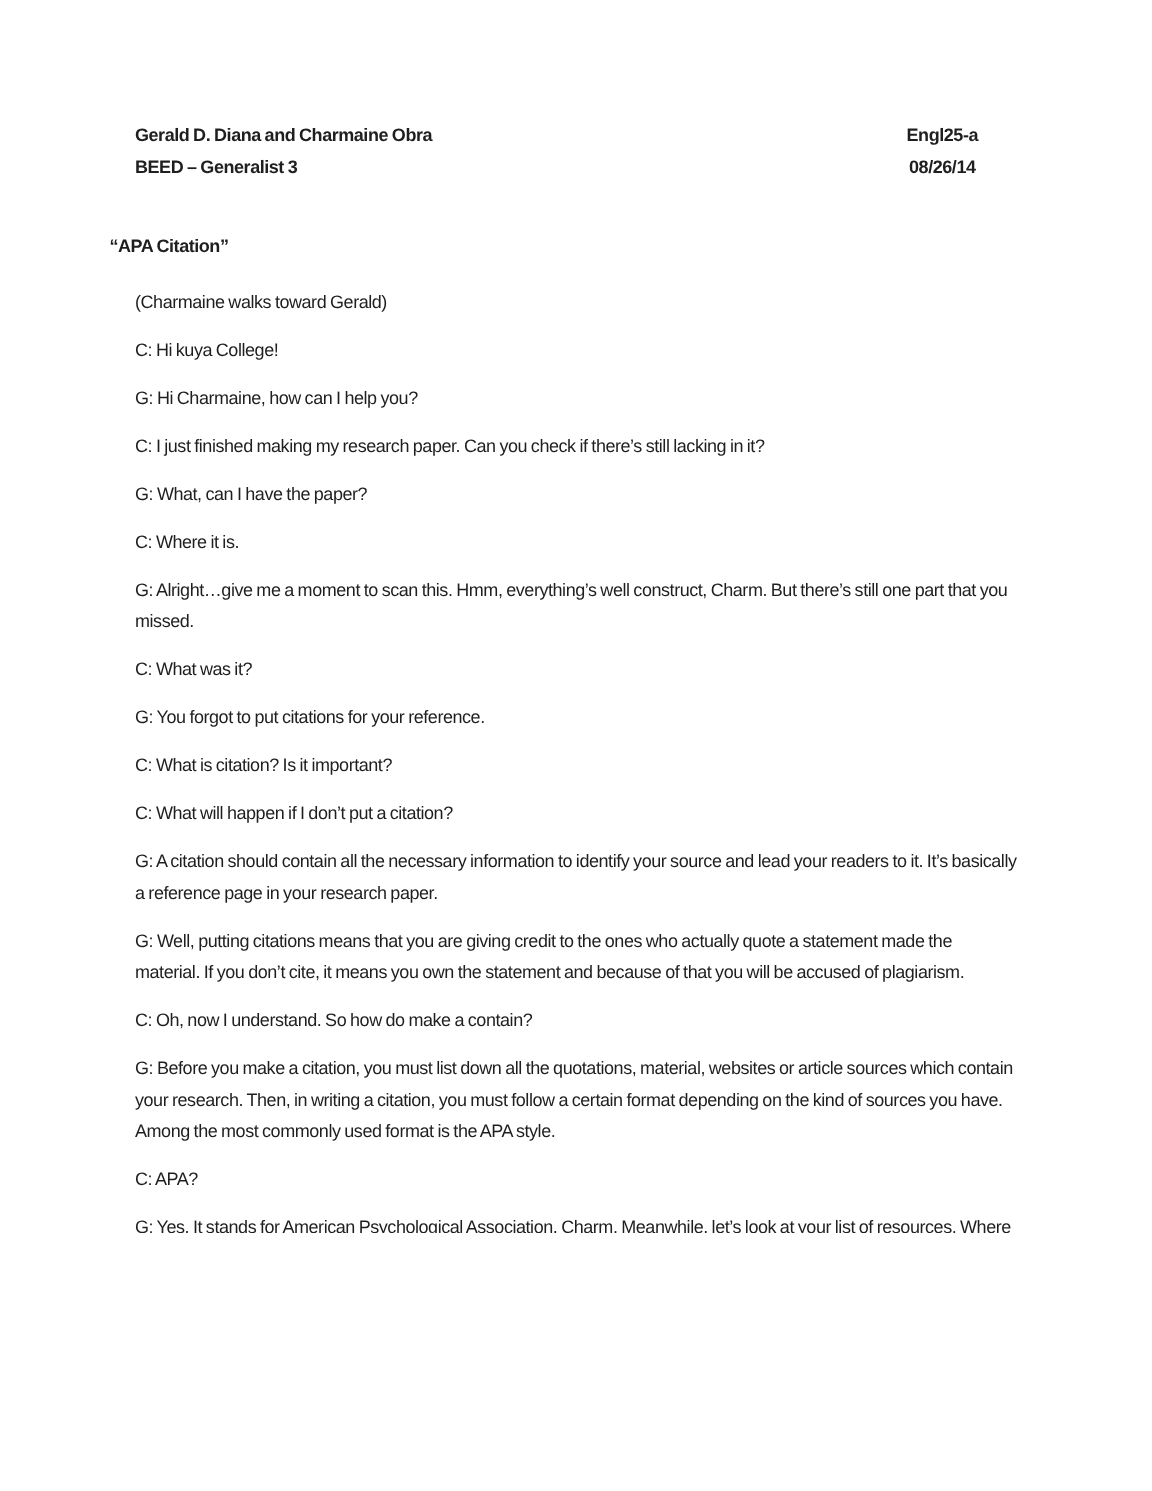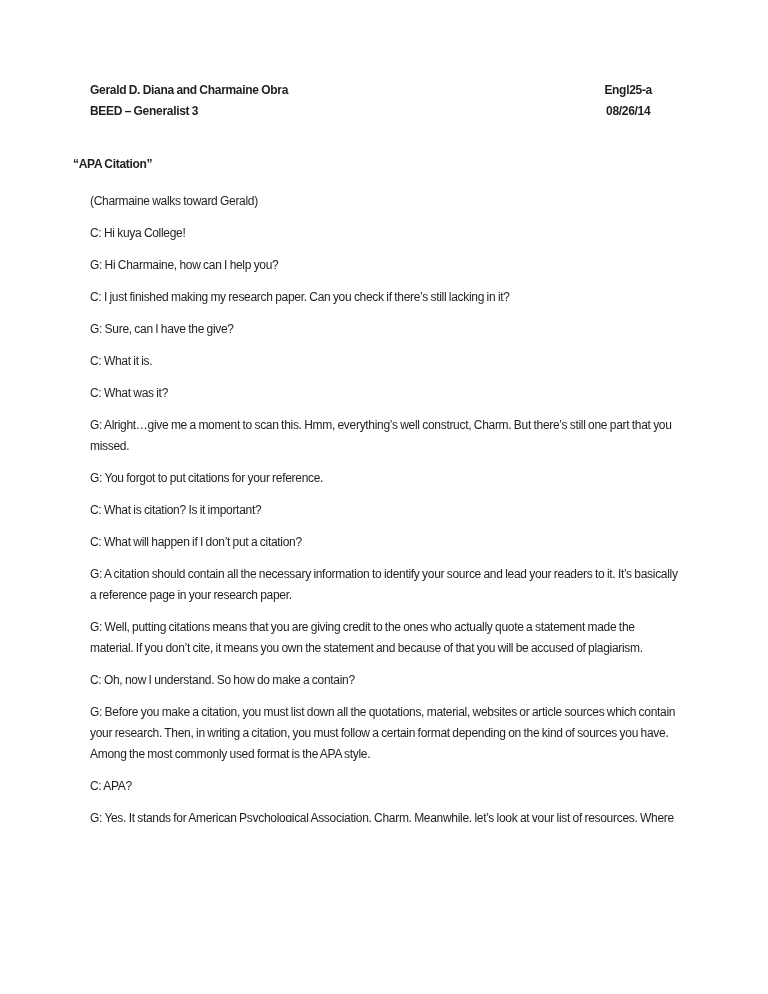--- a/index.html
+++ b/index.html
@@ -65,24 +65,24 @@
     </div>
   </div>
 
   <div class="doc-title">“APA Citation”</div>
 
   <div class="doc-body">
     <p>(Charmaine walks toward Gerald)</p>
     <p>C: Hi kuya College!</p>
     <p>G: Hi Charmaine, how can I help you?</p>
     <p>C: I just finished making my research paper. Can you check if there’s still lacking in it?</p>
-    <p>G: Sure, can I have the give?</p>
-    <p>C: What it is.</p>
+    <p>G: What, can I have the paper?</p>
+    <p>C: Where it is.</p>
+    <p>G: Alright…give me a moment to scan this. Hmm, everything’s well construct, Charm. But there’s still one part that you missed.</p>
     <p>C: What was it?</p>
-    <p>G: Alright…give me a moment to scan this. Hmm, everything’s well construct, Charm. But there’s still one part that you missed.</p>
     <p>G: You forgot to put citations for your reference.</p>
     <p>C: What is citation? Is it important?</p>
     <p>C: What will happen if I don’t put a citation?</p>
     <p>G: A citation should contain all the necessary information to identify your source and lead your readers to it. It’s basically a reference page in your research paper.</p>
     <p>G: Well, putting citations means that you are giving credit to the ones who actually quote a statement made the material. If you don’t cite, it means you own the statement and because of that you will be accused of plagiarism.</p>
     <p>C: Oh, now I understand. So how do make a contain?</p>
     <p>G: Before you make a citation, you must list down all the quotations, material, websites or article sources which contain your research. Then, in writing a citation, you must follow a certain format depending on the kind of sources you have. Among the most commonly used format is the APA style.</p>
     <p>C: APA?</p>
     <p>G: Yes. It stands for American Psychological Association, Charm. Meanwhile, let’s look at your list of resources. Where was the first source taken?</p>
     <p>C: The statement was taken from a Book “College Psychology”</p>

